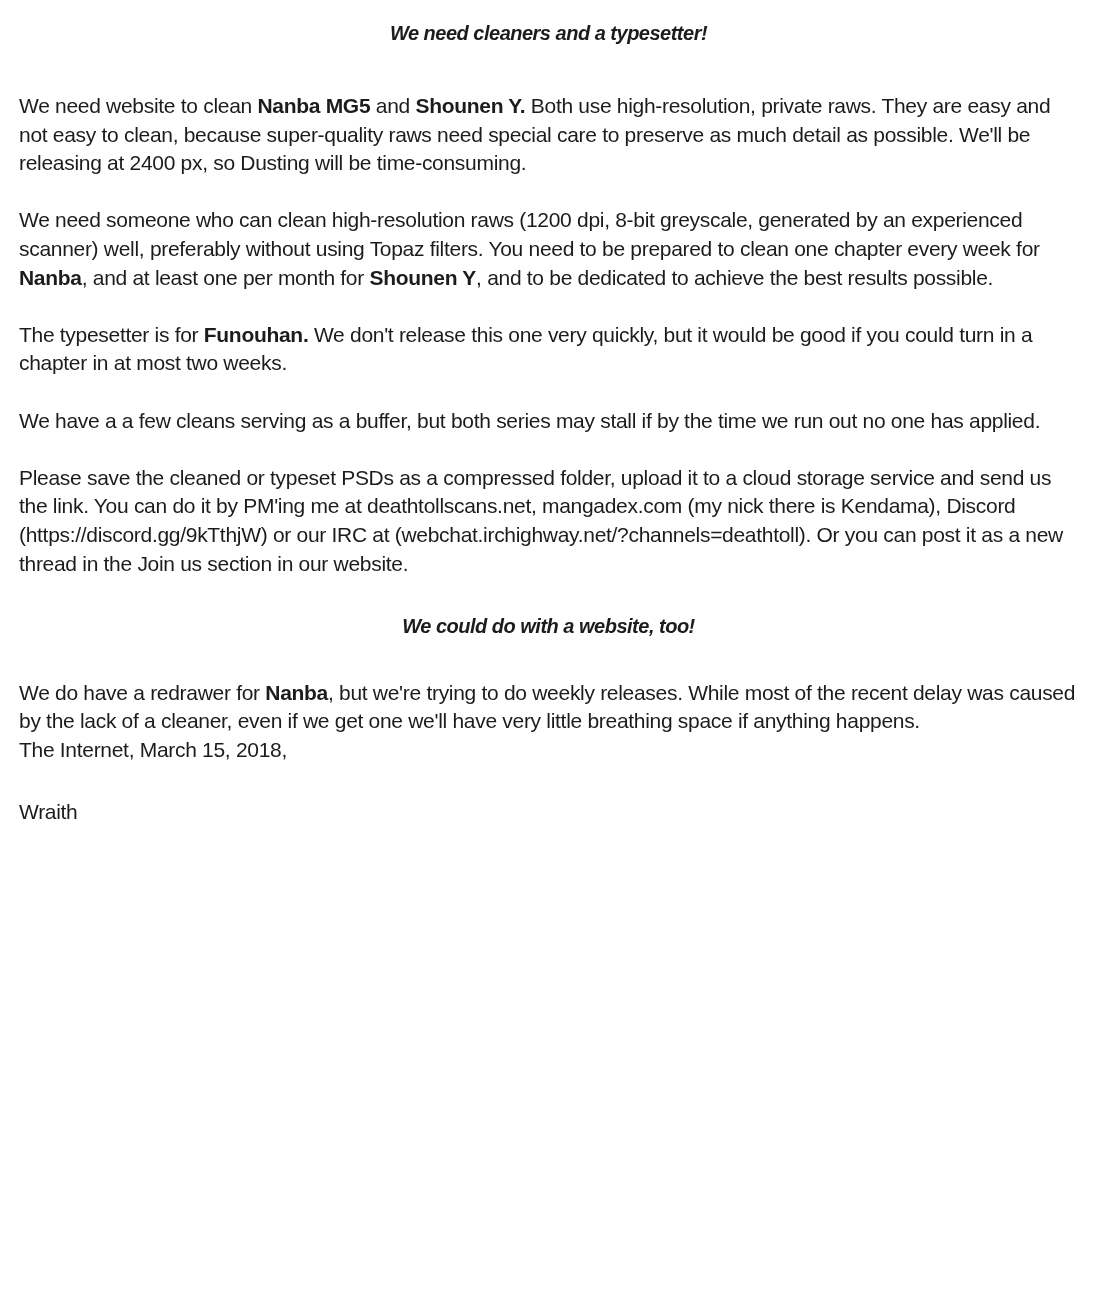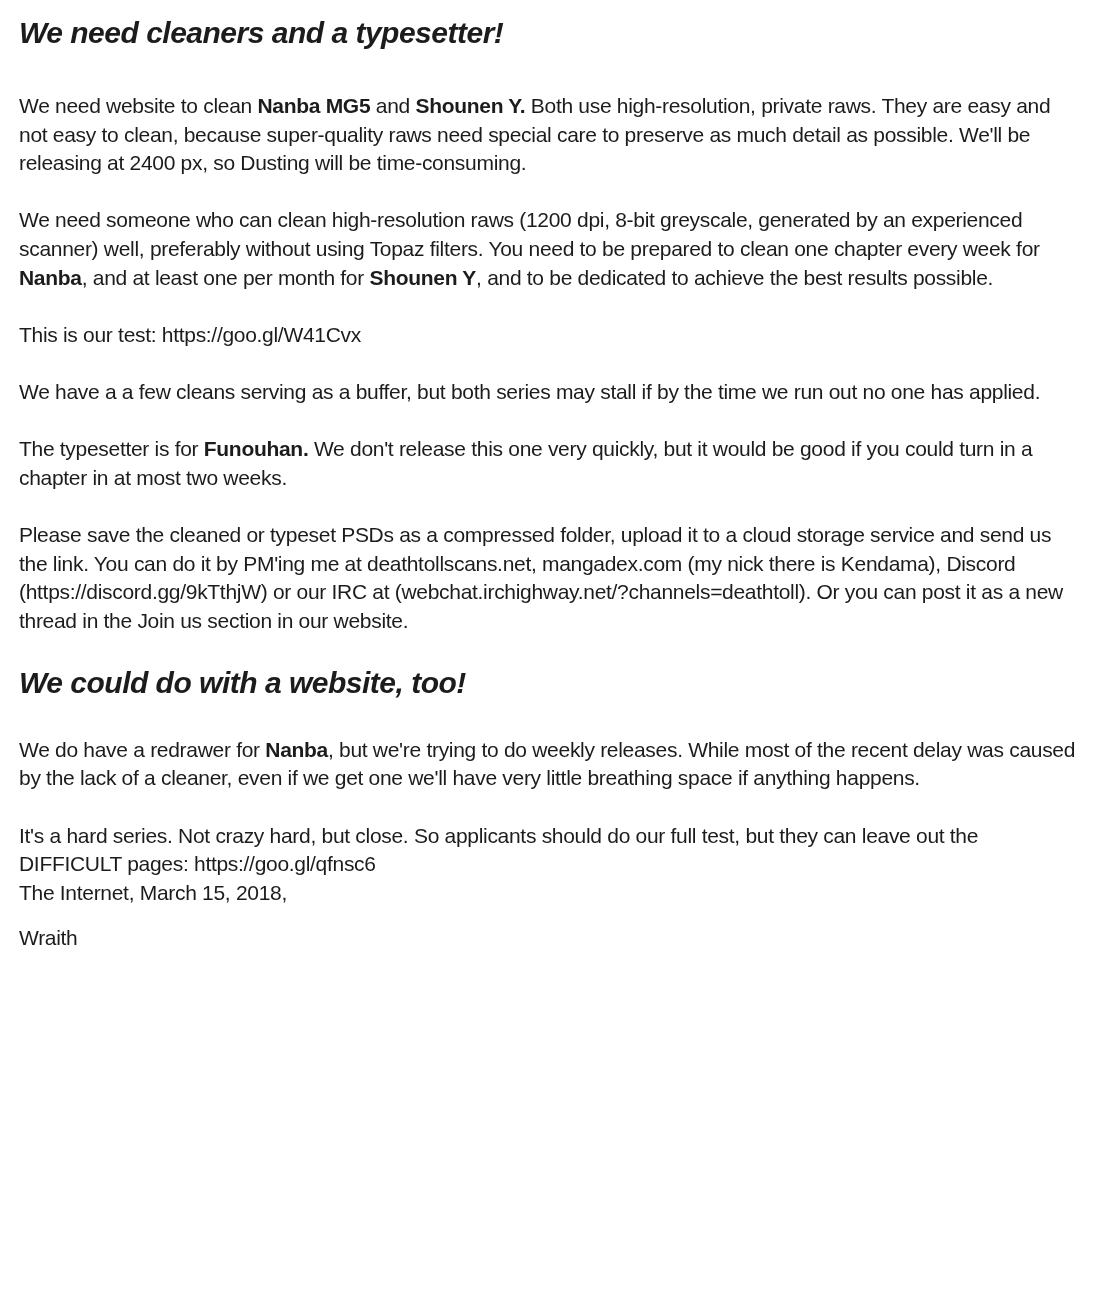--- a/index.html
+++ b/index.html
@@ -8,64 +8,63 @@
     height: 1307px;
     background: #ffffff;
     color: #1c1c1c;
     font-family: "Liberation Sans", "DejaVu Sans", sans-serif;
     overflow: hidden;
   }
   main { padding: 14px 25px 0 19px; }
   h1, h2 {
     font-style: italic;
     font-weight: 700;
-    font-size: 30px;
+    text-align: center;
+    font-size: 20px;
     line-height: 38px;
     letter-spacing: -0.5px;
   }
   h1 { margin: 0 0 40px 0; }
   h2 { margin: 8px 0 34px 0; }
   p {
     margin: 0 0 28.6px 0;
     font-size: 21px;
     line-height: 28.6px;
     letter-spacing: -0.3px;
   }
   .paragraphs.last p:last-child { margin-bottom: 0; }
   .bi { font-weight: 700; }
   .url { color: inherit; text-decoration: none; cursor: pointer; }
   .sig {
     font-size: 21px;
     line-height: 28.6px;
     letter-spacing: -0.3px;
     text-align: left;
   }
-  .sig-name { margin-top: 17px; }
+  .sig-name { margin-top: 34px; }
 </style>
 </head>
 <body>
 
 <main>
 
   <h1>We need cleaners and a typesetter!</h1>
 
   <div class="paragraphs">
       <p><span>We need website to clean </span><span class="bi">Nanba MG5</span><span> and </span><span class="bi">Shounen Y.</span><span> Both use high-resolution, private raws. They are easy and not easy to clean, because super-quality raws need special care to preserve as much detail as possible. We'll be releasing at 2400 px, so Dusting will be time-consuming.</span></p>
       <p><span>We need someone who can clean high-resolution raws (1200 dpi, 8-bit greyscale, generated by an experi­enced scanner) well, preferably without using Topaz filters. You need to be prepared to clean one chapter every week for </span><span class="bi">Nanba</span><span>, and at least one per month for </span><span class="bi">Shounen Y</span><span>, and to be dedicated to achieve the best results possible.</span></p>
-      <p><span>This is our test: </span><span class="url">https://goo.gl/W41Cvx</span></p>
+      <p><span>The typesetter is for </span><span class="bi">Funouhan.</span><span> We don't release this one very quickly, but it would be good if you could turn in a chapter in at most two weeks.</span></p>
       <p><span>We have a a few cleans serving as a buffer, but both series may stall if by the time we run out no one has applied.</span></p>
-      <p><span>The typesetter is for </span><span class="bi">Funouhan.</span><span> We don't release this one very quickly, but it would be good if you could turn in a chapter in at most two weeks.</span></p>
       <p><span>Please save the cleaned or typeset PSDs as a compressed folder, upload it to a cloud storage service and send us the link. You can do it by PM'ing me at deathtollscans.net, mangadex.com (my nick there is Kend­ama), Discord (</span><span class="url">https://discord.gg/9kTthjW</span><span>) or our IRC at (webchat.irchighway.net/?channels=deathtoll). Or you can post it as a new thread in the Join us section in our website.</span></p>
     </div>
 
   <h2>We could do with a website, too!</h2>
 
   <div class="paragraphs last">
       <p><span>We do have a redrawer for </span><span class="bi">Nanba</span><span>, but we're trying to do weekly releases. While most of the recent delay was caused by the lack of a cleaner, even if we get one we'll have very little breathing space if anything happens.</span></p>
-      <p><span>It's a hard series. Not crazy hard, but close. So applicants should do our full test, but they can leave out the DIFFICULT pages: </span><span class="url">https://goo.gl/qfnsc6</span></p>
     </div>
 
   <div class="sig">The Internet, March 15, 2018,</div>
 
   <div class="sig sig-name">Wraith</div>
 
 
 </main>
 
 </body></html>

